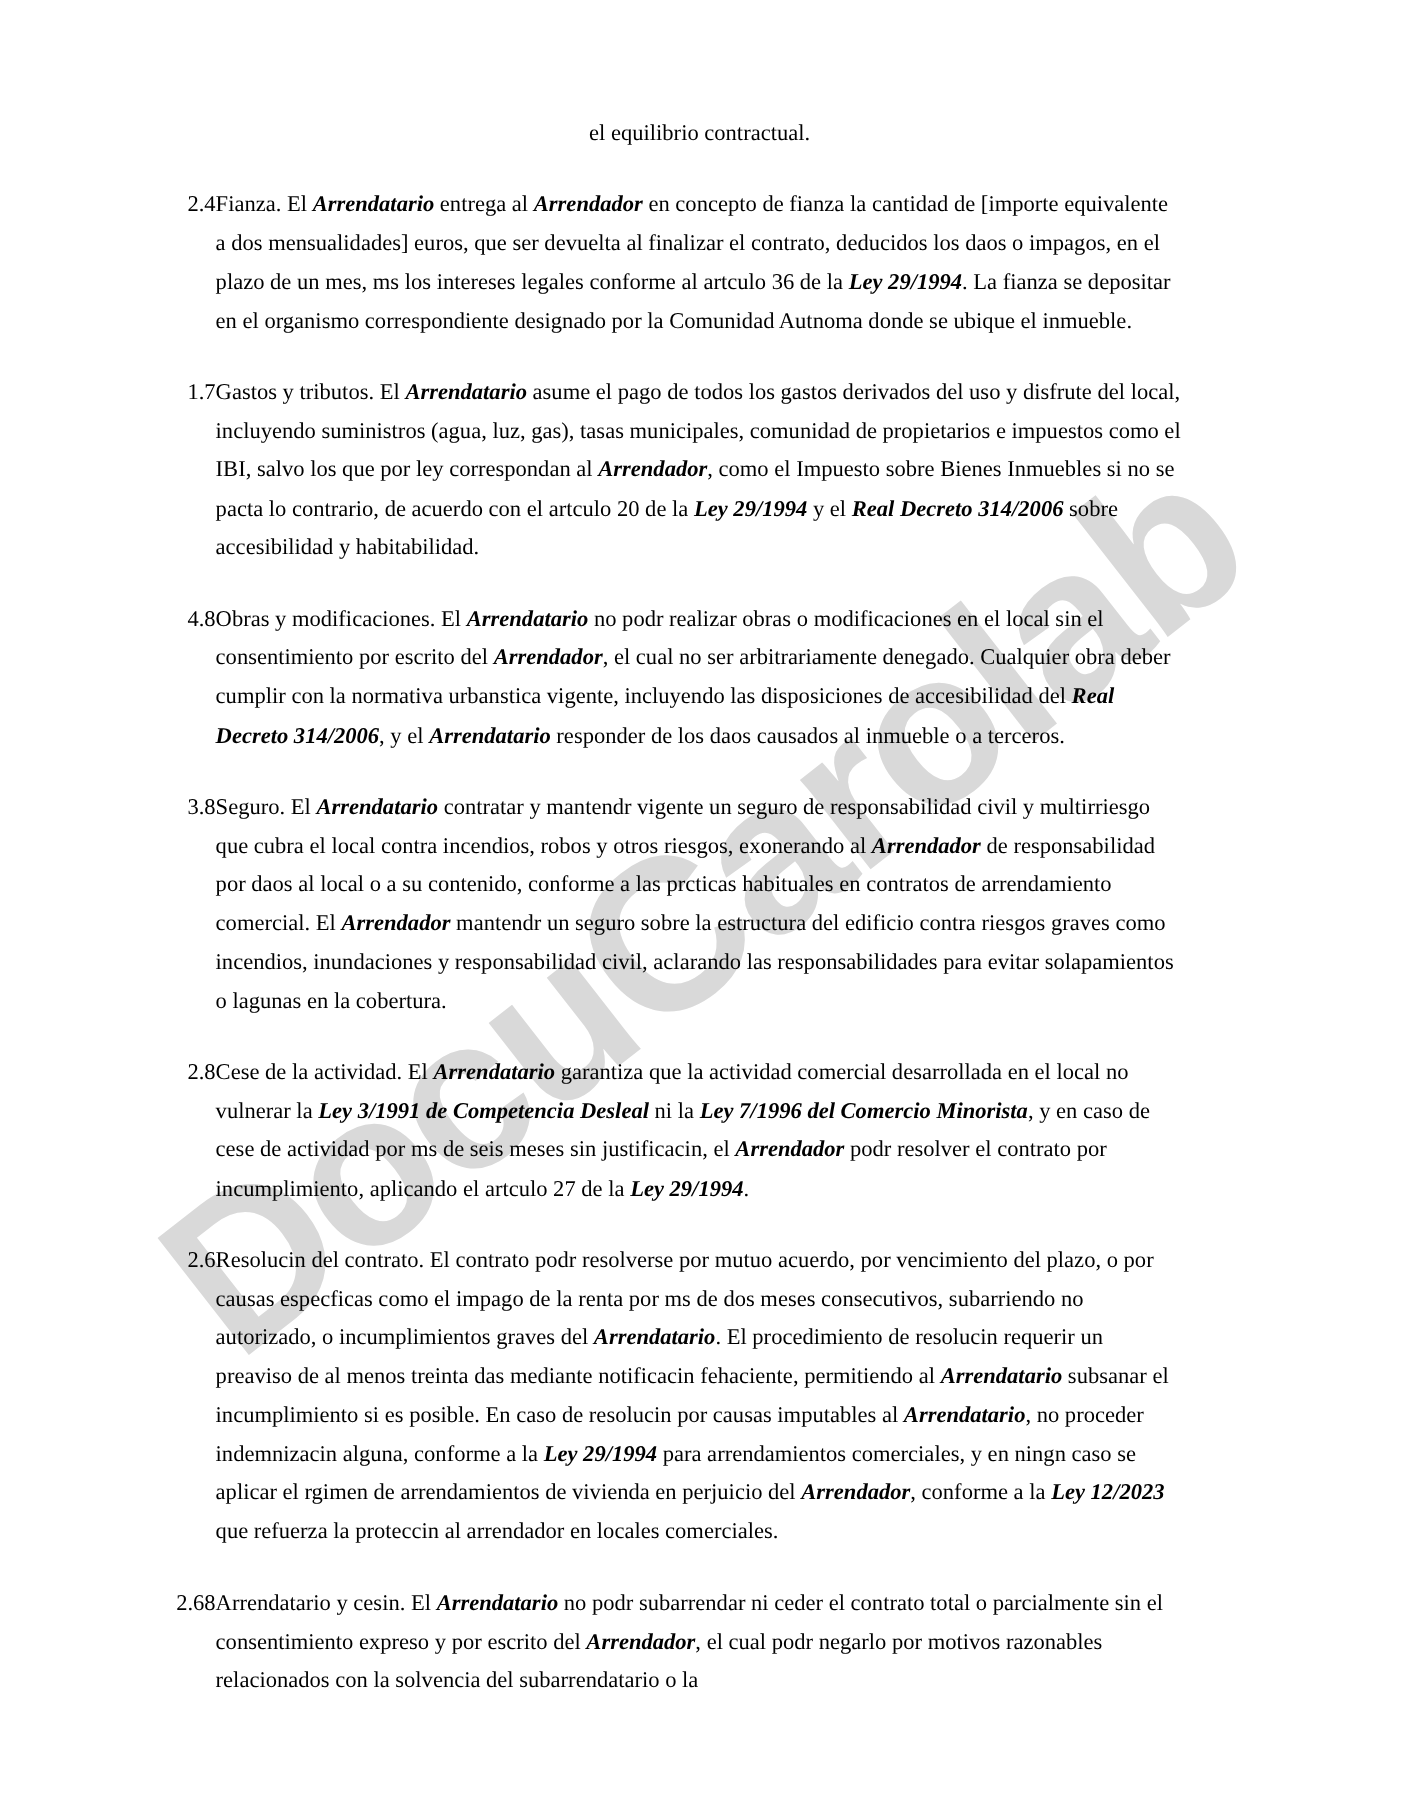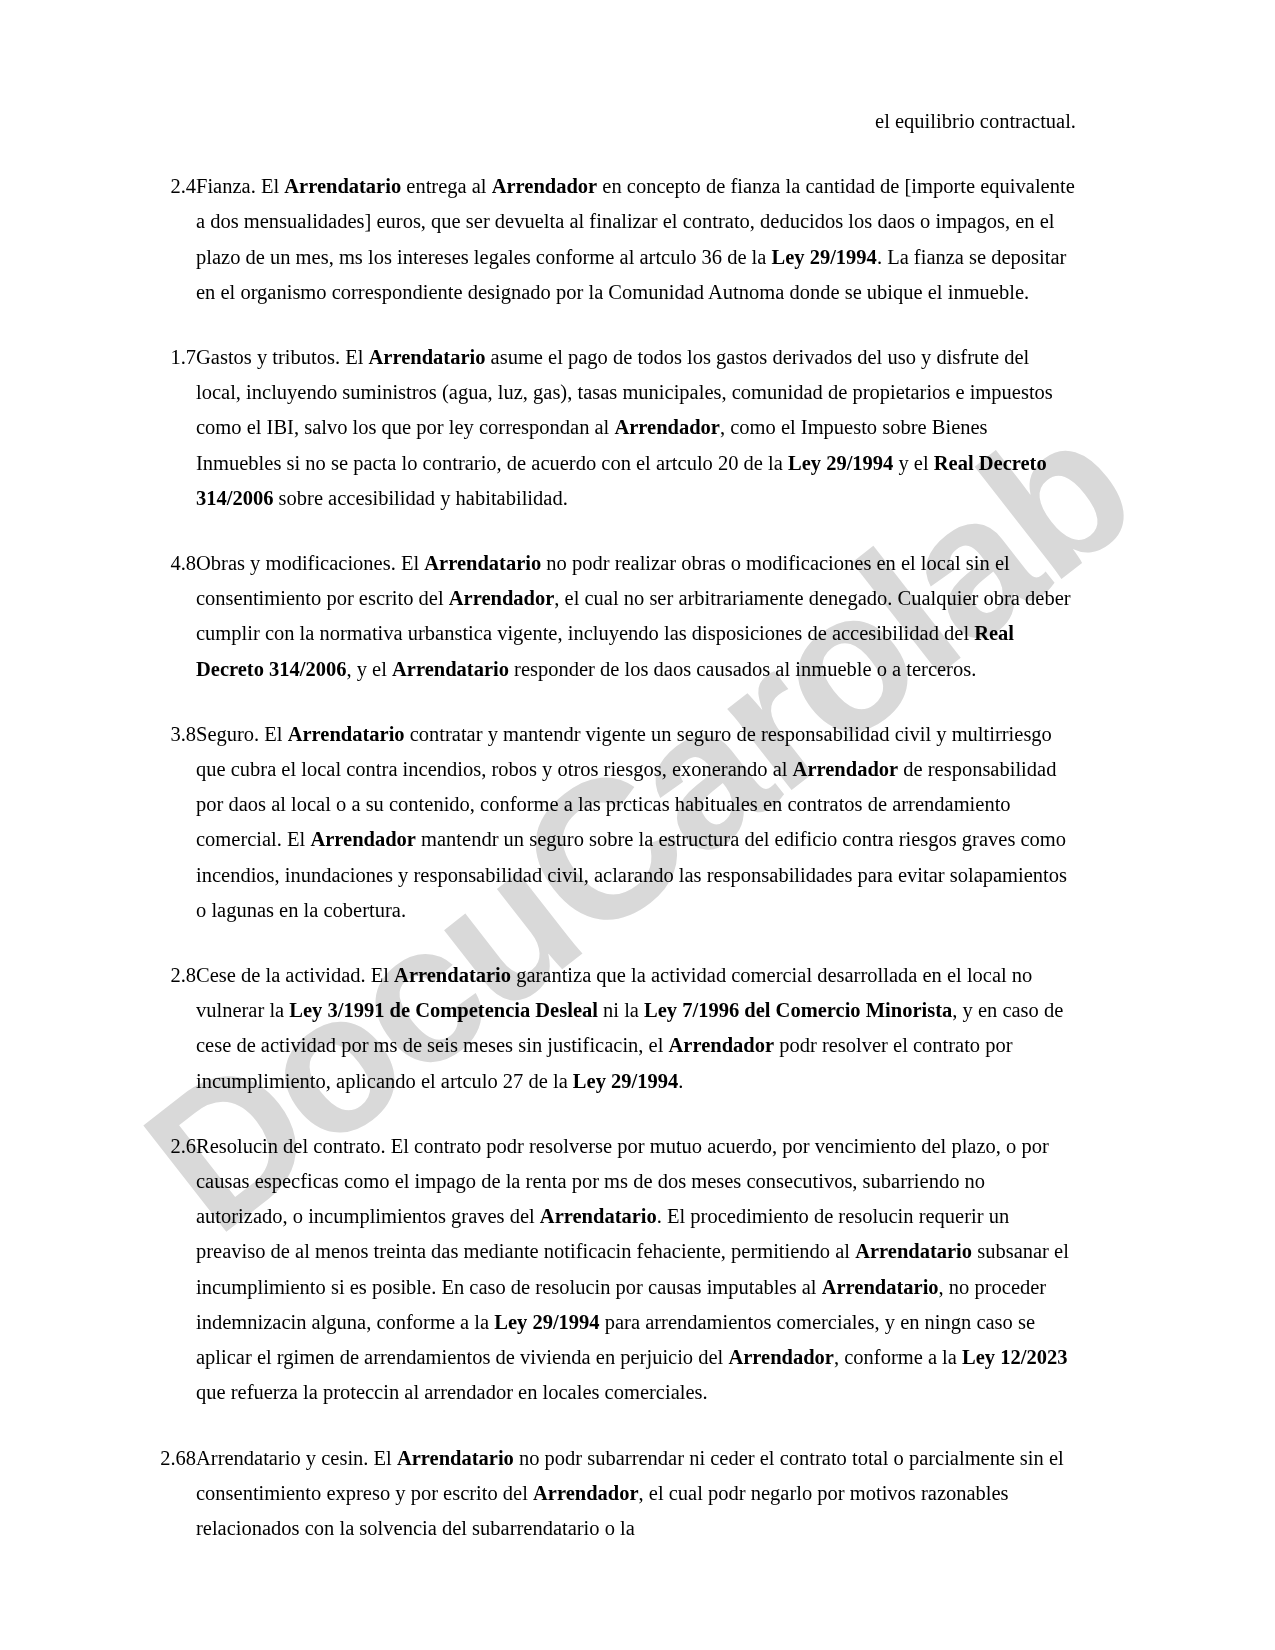--- a/index.html
+++ b/index.html
@@ -60,21 +60,21 @@
     left: 138px;
     top: 104px;
     width: 938px;
   }
 
   .lead-para {
     margin: 0 0 30px 0;
     padding-left: 58px;
     font-size: 20.5px;
     line-height: 35.2px;
-    text-align: right;
+    text-align: center;
   }
 
   .clause {
     display: flex;
     margin: 0 0 30px 0;
     align-items: flex-start;
   }
   .clause:last-child { margin-bottom: 0; }
 
   .clause-num {
@@ -87,21 +87,21 @@
   }
   .clause-num.wide { letter-spacing: 0px; }
 
   .clause-body {
     flex: 1 1 auto;
     font-size: 20.5px;
     line-height: 35.2px;
     text-align: left;
   }
 
-  .clause-body b, .lead-para b { font-weight: 700; }
+  .clause-body b, .lead-para b { font-weight: 700; font-style: italic; }
 </style>
 </head>
 <body>
 
 <div class="page">
 
   <div class="watermark-layer">
     <div class="watermark-text">DocuCarolab</div>
   </div>
 

